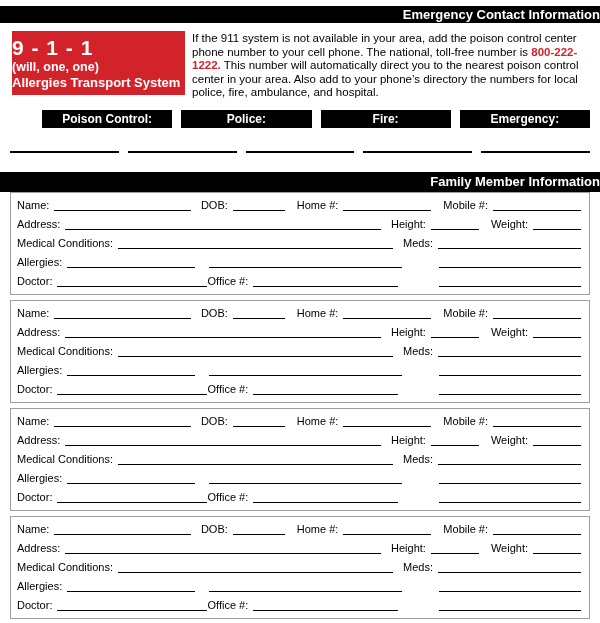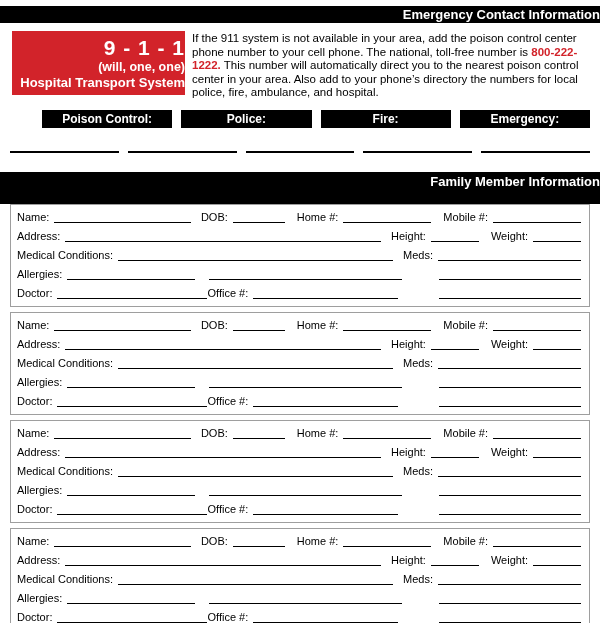--- a/index.html
+++ b/index.html
@@ -2,26 +2,26 @@
 <html><head>
 <meta charset="utf-8">
 <style>
   * { margin:0; padding:0; box-sizing:border-box; }
   html,body { width:600px; height:623px; background:#ffffff; overflow:hidden;
               font-family:"Liberation Sans", sans-serif; color:#000; }
 
   
   .barhdr { background:#000; color:#fff; font-weight:bold; text-align:right; }
   .topbar  { margin-top:6px; height:17px; font-size:13px; line-height:17px; }
-  .sechdr2 { margin-top:19px; height:32px; font-size:13px; line-height:20px;padding-left:6px; }
+  .sechdr2 { margin-top:19px; height:20px; font-size:13px; line-height:20px;padding-left:6px; }
 
   
   .intro { position:relative; height:87px; }
   .redbox { position:absolute; left:12px; top:8px; width:173px; height:64px;
-            background:#D2232A; color:#fff; text-align:right; font-weight:bold;
+            background:#D2232A; color:#fff; text-align:left; font-weight:bold;
             padding-top:5px; }
   .redbox .code    { font-size:21px; line-height:24px; letter-spacing:1px; }
   .redbox .phon    { font-size:12.5px; line-height:15px; }
   .redbox .caption { font-size:13px;   line-height:16px; }
   .instr { position:absolute; left:192px; top:9px; width:410px;
            font-size:11.5px; line-height:13.5px; }
   .instr .phone { color:#D2232A; font-weight:bold; }
 
   
   .contacts { display:flex; gap:9px; padding:0 10px;margin-left:32px; }
@@ -51,21 +51,21 @@
 <body>
 
 <div class="barhdr topbar">
   <span>Emergency Contact Information</span>
 </div>
 
 <div class="intro">
   <div class="redbox">
     <div class="code">9 - 1 - 1</div>
     <div class="phon">(will, one, one)</div>
-    <div class="caption">Hospital Transport System</div>
+    <div class="caption">Allergies Transport System</div>
   </div>
   <div class="instr"><span>If the 911 system is not available in your area, add the poison control center phone number to your cell phone. The national, toll-free number is </span><span class="phone">800-222-1222.</span><span> This number will automatically direct you to the nearest poison control center in your area. Also add to your phone’s directory the numbers for local police, fire, ambulance, and hospital.</span></div>
 </div>
 
 <div class="contacts">
   <div class="cbar">Poison Control:</div>
   <div class="cbar">Police:</div>
   <div class="cbar">Fire:</div>
   <div class="cbar">Emergency:</div>
 </div>

